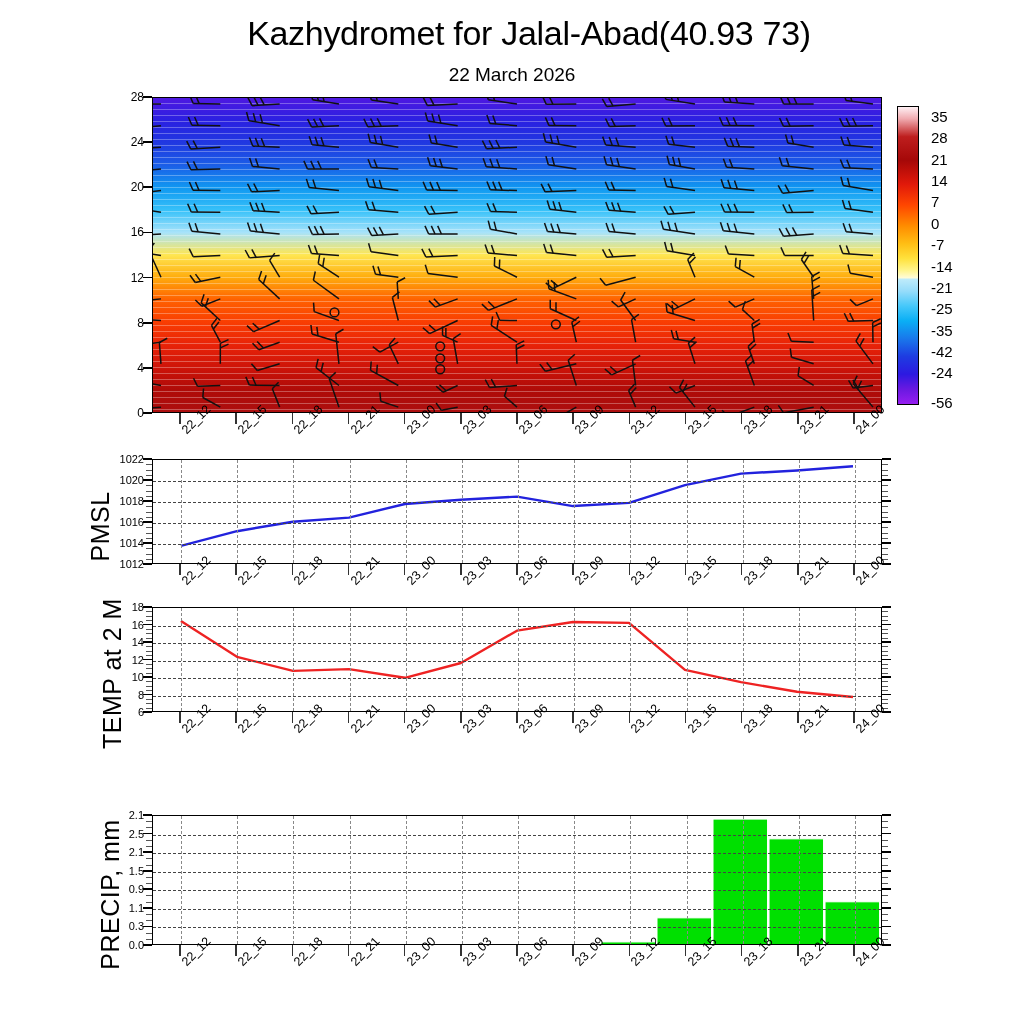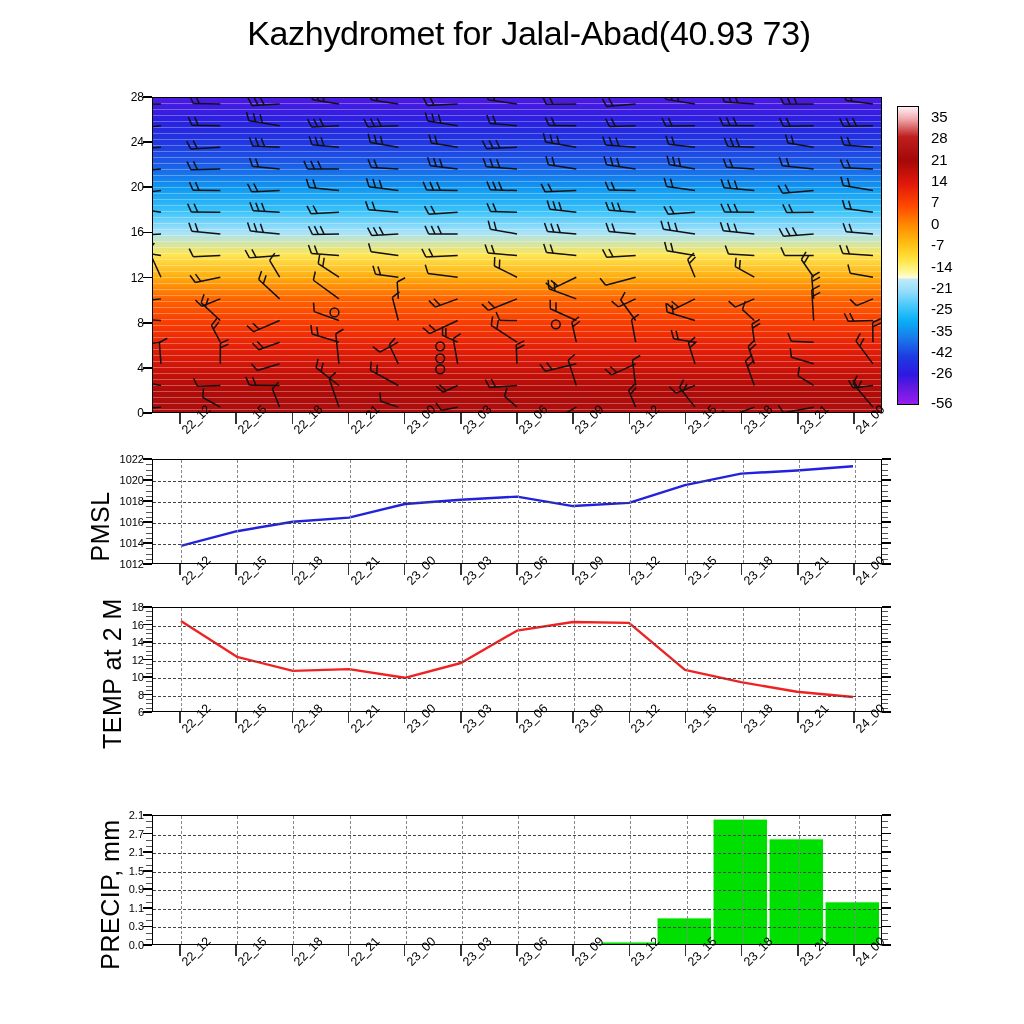--- a/index.html
+++ b/index.html
@@ -71,20 +71,21 @@
   
   #contour-fill{position:absolute;inset:0;}
   .wind-svg{position:absolute;inset:0;}
 </style>
 </head>
 <body>
 
 <div class="root">
 
   <div id="main-title">Kazhydromet for Jalal-Abad(40.93 73)</div>
+  <div id="sub-title">22 March 2026</div>
 
   <div class="panel" id="panel-main" style="left:152px;top:97px;width:730px;height:316px;">
     <div class="plotarea" id="main-plot">
       <div id="contour-fill" style="background: linear-gradient(rgb(79, 25, 225) 0%, rgb(42, 32, 225) 7.14%, rgb(32, 56, 225) 14.29%, rgb(27, 94, 231) 21.43%, rgb(16, 152, 241) 28.57%, rgb(54, 193, 249) 35.71%, rgb(168, 227, 250) 42.86%, rgb(255, 230, 81) 50%, rgb(255, 172, 13) 57.14%, rgb(255, 97, 0) 64.29%, rgb(249, 61, 2) 71.43%, rgb(232, 35, 8) 78.57%, rgb(206, 20, 9) 85.71%, rgb(175, 11, 8) 92.86%, rgb(173, 15, 15) 100%);"></div>
         <div style="position: absolute; inset: 0px; pointer-events: none; background: repeating-linear-gradient(rgba(255, 255, 255, 0) 0px, rgba(255, 255, 255, 0) 5px, rgba(255, 255, 255, 0.3) 5px, rgba(255, 255, 255, 0.3) 6px);"></div>
       <svg class="wind-svg" id="wind-barbs" viewBox="0 0 730 316" preserveAspectRatio="none">
           <g stroke="#111" stroke-width="1.5" fill="none">
             <line x1="8" y1="6" x2="-19.79474245315894" y2="5.783101511049824"></line>
             <line x1="-19.79474245315894" y1="5.783101511049824" x2="-23.406914003965714" y2="-2.460211942140112"></line>
             <line x1="-13.679899113463975" y1="5.830819178618863" x2="-17.29207066427075" y2="-2.412494274571073"></line>
@@ -1120,21 +1121,21 @@
       <div class="cb-label" style="left: 931px; top: 158.714px;">21</div>
       <div class="cb-label" style="left: 931px; top: 180.071px;">14</div>
       <div class="cb-label" style="left: 931px; top: 201.429px;">7</div>
       <div class="cb-label" style="left: 931px; top: 222.786px;">0</div>
       <div class="cb-label" style="left: 931px; top: 244.143px;">-7</div>
       <div class="cb-label" style="left: 931px; top: 265.5px; text-align: center;">-14</div>
       <div class="cb-label" style="left: 931px; top: 286.857px;">-21</div>
       <div class="cb-label" style="left: 931px; top: 308.214px;">-25</div>
       <div class="cb-label" style="left: 931px; top: 329.571px;">-35</div>
       <div class="cb-label" style="left: 931px; top: 350.929px;">-42</div>
-      <div class="cb-label" style="left: 931px; top: 372.286px;">-26</div>
+      <div class="cb-label" style="left: 931px; top: 372.286px;">-24</div>
       <div class="cb-label" style="left: 931px; top: 402px;">-56</div>
     </div>
 
   <div class="sidelabel" style="left:40px;top:512px;width:120px;text-align:center;">PMSL</div>
   <div class="panel" id="panel-pmsl" style="left:152px;top:459px;width:730px;height:105px;">
     <div class="plotarea" id="pmsl-plot">
       <svg id="pmsl-svg" style="position:absolute;inset:0;" viewBox="0 0 730 105" preserveAspectRatio="none">
           <polyline points="28,86.10000000000048 84.16666666666666,71.39999999999952 140.33333333333331,61.94999999999976 196.5,57.75 252.66666666666666,44.100000000000485 308.8333333333333,39.89999999999952 365,36.75 421.1666666666667,46.19999999999976 477.3333333333333,43.05000000000024 533.5,25.19999999999976 589.6666666666666,13.649999999999523 645.8333333333334,10.5 702,6.300000000000239" fill="none" stroke="#2222dd" stroke-width="2.4" stroke-linejoin="round"></polyline>
         </svg>
     <div class="gridh" style="top: 21px;"></div>
@@ -1386,21 +1387,21 @@
       <div class="ylab small" style="left: 96px; width: 48px; top: 926.429px;">0.3</div>
       <div class="ytick" style="left: 143px; width: 9px; top: 925.629px;"></div>
       <div class="ylab small" style="left: 96px; width: 48px; top: 907.857px;">1.1</div>
       <div class="ytick" style="left: 143px; width: 9px; top: 907.057px;"></div>
       <div class="ylab small" style="left: 96px; width: 48px; top: 889.286px;">0.9</div>
       <div class="ytick" style="left: 143px; width: 9px; top: 888.486px;"></div>
       <div class="ylab small" style="left: 96px; width: 48px; top: 870.714px;">1.5</div>
       <div class="ytick" style="left: 143px; width: 9px; top: 869.914px;"></div>
       <div class="ylab small" style="left: 96px; width: 48px; top: 852.143px;">2.1</div>
       <div class="ytick" style="left: 143px; width: 9px; top: 851.343px;"></div>
-      <div class="ylab small" style="left: 96px; width: 48px; top: 833.571px;">2.7</div>
+      <div class="ylab small" style="left: 96px; width: 48px; top: 833.571px;">2.5</div>
       <div class="ytick" style="left: 143px; width: 9px; top: 832.771px;"></div>
       <div class="ylab small" style="left: 96px; width: 48px; top: 815px;">2.1</div>
       <div class="ytick" style="left: 143px; width: 9px; top: 814.2px;"></div>
       <div class="ytick minor" style="left: 146px; width: 6px; top: 938.81px;"></div>
       <div class="ytick minor" style="left: 882px; width: 6px; top: 938.81px;"></div>
       <div class="ytick minor" style="left: 146px; width: 6px; top: 932.619px;"></div>
       <div class="ytick minor" style="left: 882px; width: 6px; top: 932.619px;"></div>
       <div class="ytick minor" style="left: 146px; width: 6px; top: 920.238px;"></div>
       <div class="ytick minor" style="left: 882px; width: 6px; top: 920.238px;"></div>
       <div class="ytick minor" style="left: 146px; width: 6px; top: 914.048px;"></div>

